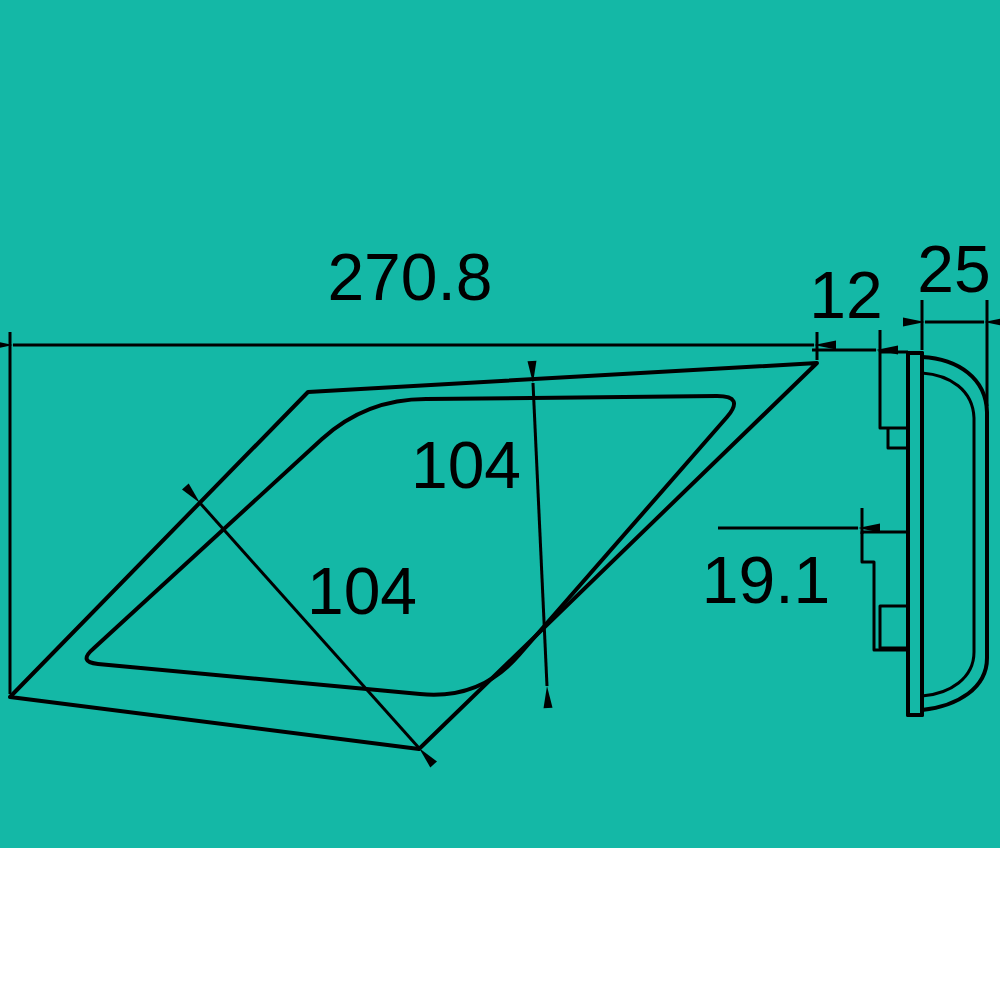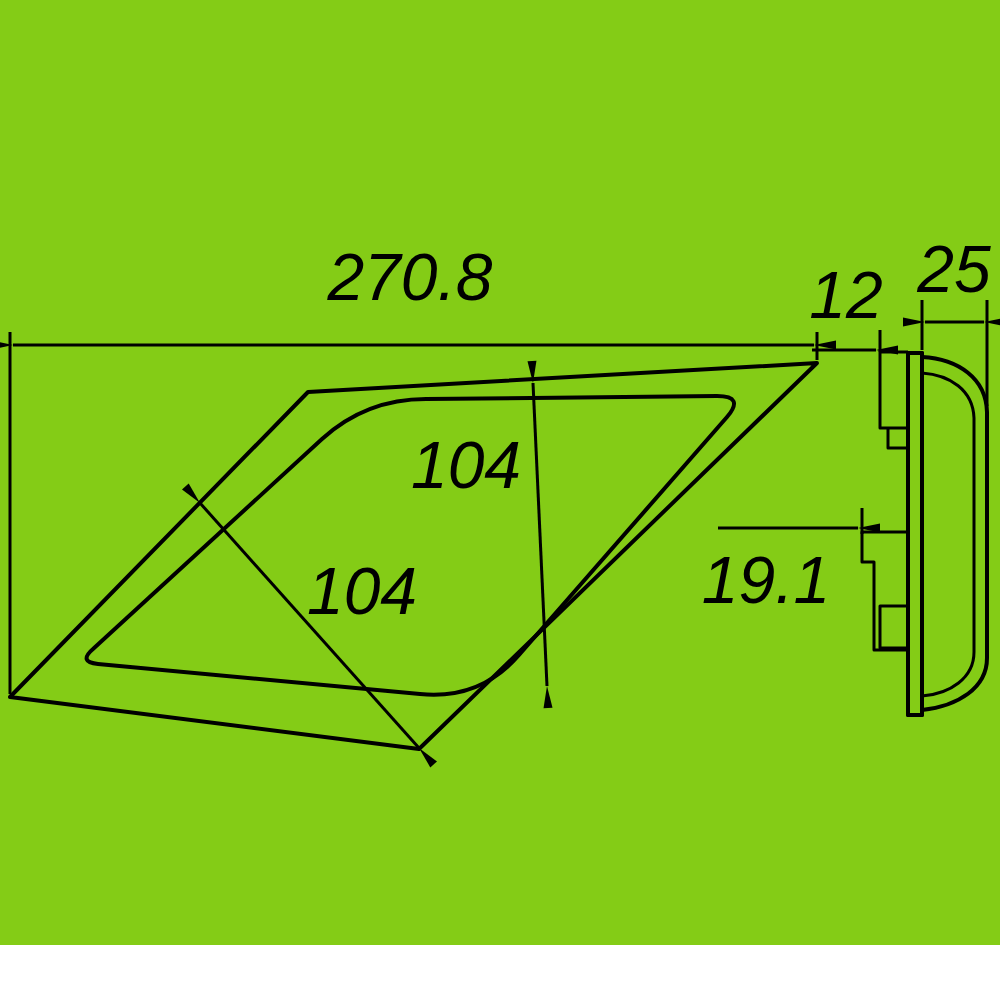--- a/index.html
+++ b/index.html
@@ -6,24 +6,23 @@
     margin: 0;
     padding: 0;
     width: 1000px;
     height: 1000px;
     background: #ffffff;
     font-family: "Liberation Sans", sans-serif;
   }
   .page {
     position: relative;
     width: 1000px;
-    height: 945px;
-    background: #84cc16;
+    height: 848px;
+    background: #14b8a6;
     overflow: hidden;
-    font-style: italic;
   }
   svg { display: block; }
   .contour {
     fill: none;
     stroke: #000000;
     stroke-width: 4;
     stroke-linejoin: round;
     stroke-linecap: round;
   }
   .thin {

